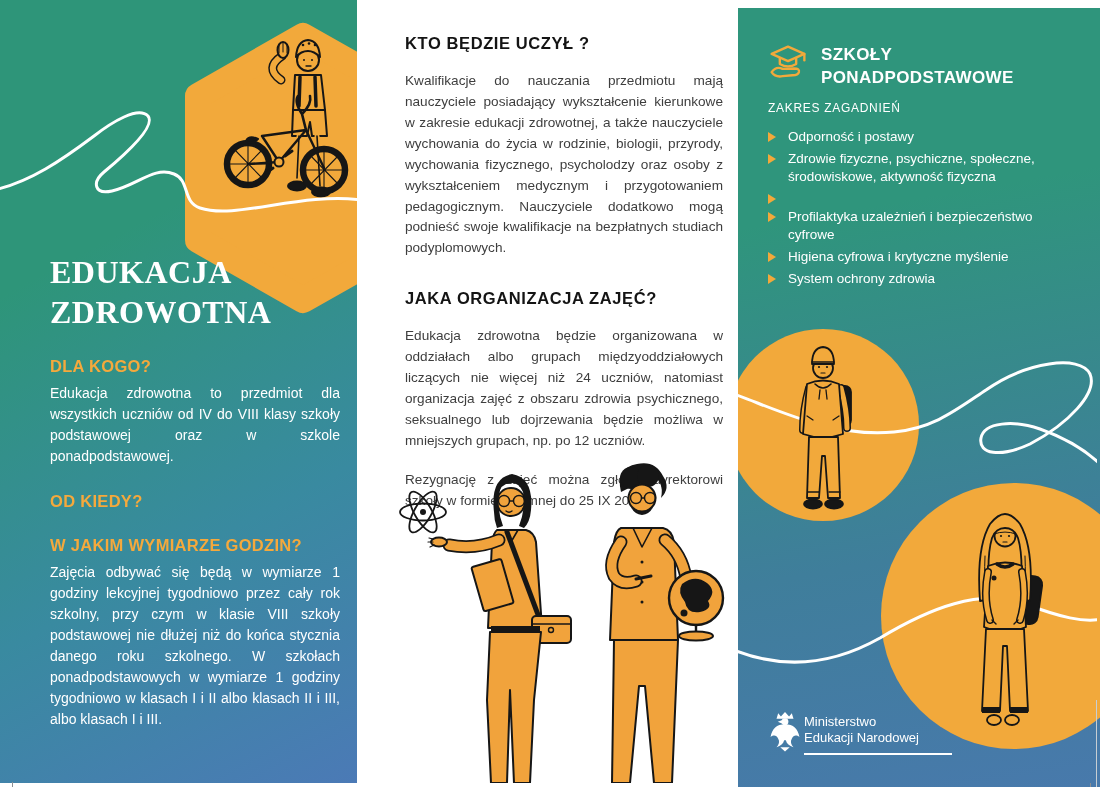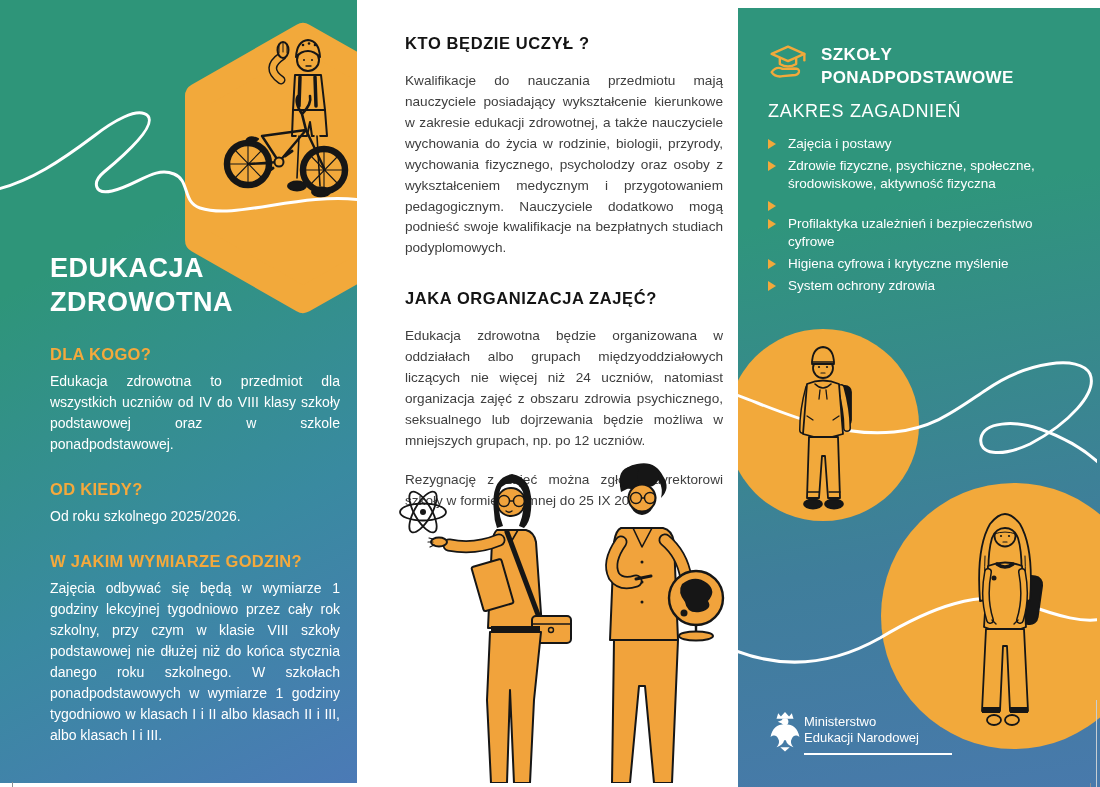--- a/index.html
+++ b/index.html
@@ -9,35 +9,35 @@
   .panel-left{left:0;width:357px;
     background:linear-gradient(152deg,#2E9579 0%,#2E9579 30%,#398AA0 66%,#4C79B7 100%);}
   .panel-mid{left:357px;width:381px;background:#ffffff;}
   .panel-right{left:738px;width:359px;
     background:linear-gradient(170deg,#2F957C 0%,#2F957C 26%,#3F7E9B 68%,#4879AC 100%);margin-top:8px;}
   .abs{position:absolute;}
   svg{display:block;}
 
   
   .lp-content{position:absolute;left:50px;top:252px;width:290px;color:#fff;}
-  .lp-title{font-size:27px;font-weight:bold;line-height:1.25;letter-spacing:.5px;width:220px;}
+  .lp-title{font-size:32px;font-weight:bold;line-height:1.25;letter-spacing:.5px;width:220px;font-family:Liberation Serif, serif;}
   .lp-head{color:#F5A93C;font-weight:bold;font-size:16.5px;letter-spacing:.3px;margin:25px 0 7px;}
   .lp-body{font-size:14px;line-height:1.5;text-align:justify;}
 
   
   .mid-content{position:absolute;left:48px;top:34px;width:318px;}
   .m-head{font-size:16.5px;font-weight:bold;color:#141414;letter-spacing:.6px;margin:0 0 12px;}
   .m-head.second{margin-top:30px;}
   .m-body{font-size:13.6px;color:#3E3E3E;line-height:1.54;text-align:justify;margin:18px 0 13px;}
 
   
   .rp-content{position:absolute;left:30px;top:34px;width:300px;color:#fff;}
   .rp-header{display:flex;gap:13px;align-items:flex-start;}
   .rp-title{font-size:17px;font-weight:bold;line-height:1.35;letter-spacing:.4px;width:220px;padding-top:2px;}
-  .rp-sub{font-size:18px;letter-spacing:.7px;margin-top:11px;}
+  .rp-sub{font-size:12px;letter-spacing:.7px;margin-top:11px;}
   .rp-list{margin-top:13px;}
   .rp-item{display:flex;gap:12px;margin-bottom:4px;}
   .tri{flex:none;width:0;height:0;border-left:8px solid #F2A93B;
        border-top:5.5px solid transparent;border-bottom:5.5px solid transparent;margin-top:4px;}
   .rp-item-text{font-size:13.5px;line-height:18px;width:250px;}
 
   
   .circle{position:absolute;border-radius:50%;background:#F2A93B;}
   .circle-boy{left:-11px;top:321px;width:192px;height:192px;}
   .circle-girl{left:143px;top:475px;width:266px;height:266px;}
@@ -97,21 +97,20 @@
       <path d="M-6,190 C30,182 62,160 94,136 C112,122 138,106 148,116 C156,126 128,152 104,172
                C92,182 94,195 112,191 C138,185 154,166 174,174 C190,180 182,202 200,208
                C236,220 300,192 362,200" fill="none" stroke="#ffffff" stroke-width="3" stroke-linecap="round"></path>
     </svg>
 
     <div class="lp-content">
       <div class="lp-title">EDUKACJA ZDROWOTNA</div>
       <div class="lp-head">DLA KOGO?</div>
       <div class="lp-body">Edukacja zdrowotna to przedmiot dla wszystkich uczniów od IV do VIII klasy szkoły podstawowej oraz w szkole ponadpodstawowej.</div>
       <div class="lp-head">OD KIEDY?</div>
-      <div class="lp-body">Od roku szkolnego 2025/2026.</div>
       <div class="lp-head">W JAKIM WYMIARZE GODZIN?</div>
       <div class="lp-body">Zajęcia odbywać się będą w wymiarze 1 godziny lekcyjnej tygodniowo przez cały rok szkolny, przy czym w klasie VIII szkoły podstawowej nie dłużej niż do końca stycznia danego roku szkolnego. W szkołach ponadpodstawowych w wymiarze 1 godziny tygodniowo w klasach I i II albo klasach II i III, albo klasach I i III.</div>
     </div>
   </div>
 
   <div class="panel panel-mid">
     <div class="mid-content">
       <div class="m-head">KTO BĘDZIE UCZYŁ ?</div>
       <p class="m-body">Kwalifikacje do nauczania przedmiotu mają nauczyciele posiadający wykształcenie kierunkowe w zakresie edukacji zdrowotnej, a także nauczyciele wychowania do życia w rodzinie, biologii, przyrody, wychowania fizycznego, psycholodzy oraz osoby z wykształceniem medycznym i przygotowaniem pedagogicznym. Nauczyciele dodatkowo mogą podnieść swoje kwalifikacje na bezpłatnych studiach podyplomowych.</p>
       <div class="m-head second">JAKA ORGANIZACJA ZAJĘĆ?</div>
@@ -244,21 +243,21 @@
             <path d="M40,12 V19"></path>
             <path d="M4,32 Q9,25 16,28.5 L29,28 Q35,28 34,32 Q33,35.5 27,35.5 L16,36.5 Q8,38 4,32 Z"></path>
           </g>
         </svg>
         <div class="rp-title">SZKOŁY PONADPODSTAWOWE</div>
       </div>
       <div class="rp-sub">ZAKRES ZAGADNIEŃ</div>
       <div class="rp-list">
         <div class="rp-item">
           <span class="tri"></span>
-          <span class="rp-item-text">Zajęcia i postawy</span>
+          <span class="rp-item-text">Odporność i postawy</span>
         </div>
         <div class="rp-item">
           <span class="tri"></span>
           <span class="rp-item-text">Zdrowie fizyczne, psychiczne, społeczne, środowiskowe, aktywność fizyczna</span>
         </div>
         <div class="rp-item">
           <span class="tri"></span>
         </div>
         <div class="rp-item">
           <span class="tri"></span>

